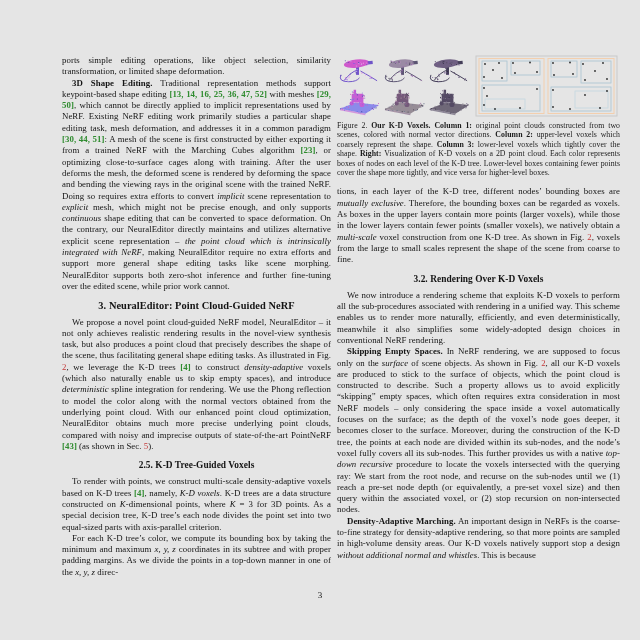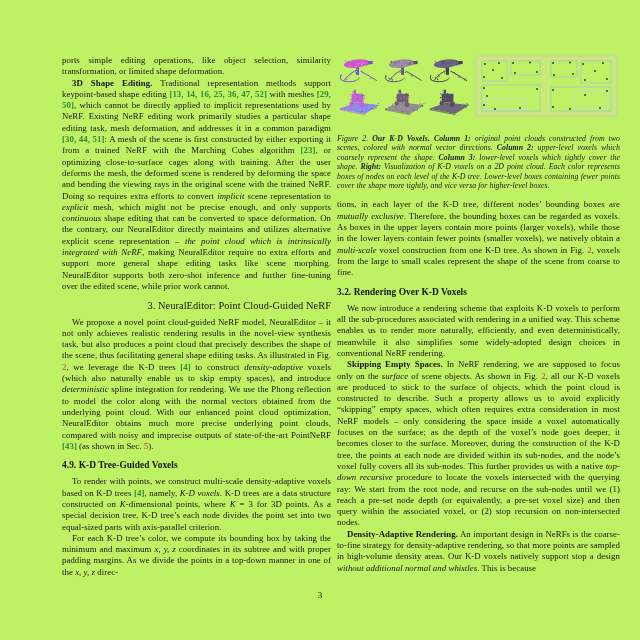--- a/index.html
+++ b/index.html
@@ -1,50 +1,50 @@
 <!DOCTYPE html>
 <html><head>
 <meta charset="utf-8">
 <style>
   html,body{margin:0;padding:0;background:#ffffff;}
-  .page{position:relative;width:640px;height:640px;background:#bef264;overflow:hidden;
+  .page{position:relative;width:640px;height:640px;background:#e5e5e5;overflow:hidden;
         font-family:"Liberation Serif","DejaVu Serif",serif;color:#141414;}
   .col{position:absolute;top:55px;text-align:justify;font-size:8.8px;line-height:11.3px;
        letter-spacing:0.05px;}
   .col-left{left:62px;width:269px;}
   .col-right{left:337px;width:283px;}
   p.par{margin:0;text-indent:10px;}
   p.noindent{text-indent:0;}
-  h2.sec{font-size:10.4px;font-weight:normal;margin:8px 0 5px 0;text-align:right;}
-  h3.subsec{font-size:9.4px;font-weight:bold;margin:8px 0 5px 0;text-align:left;}
+  h2.sec{font-size:10.4px;font-weight:bold;margin:8px 0 5px 0;text-align:center;}
+  h3.subsec{font-size:9.4px;font-weight:bold;margin:8px 0 5px 0;text-align:center;}
   .b{font-weight:bold;}
   .i{font-style:italic;}
   .g{color:#2e8b2e;font-weight:bold;}
   .r{color:#c43b3b;}
   figure.fig2{margin:0 0 9px 0;}
   .fig-graphics{display:flex;gap:4px;align-items:flex-start;height:62px;}
   .pc-grid{display:grid;grid-template-columns:repeat(3,44px);grid-template-rows:30px 30px;
            gap:1px;width:134px;}
   .pc-tile{width:44px;height:30px;display:block;}
   .kd-diagram{width:143px;height:62px;display:block;}
-  figcaption.fig-caption{font-size:7.8px;line-height:9.4px;text-align:justify;margin-top:17px;
-           color:#1a1a1a;font-style:italic;}
+  figcaption.fig-caption{font-size:7.8px;line-height:9.4px;text-align:justify;margin-top:4px;
+           color:#1a1a1a;}
   .page-number{position:absolute;left:0;right:0;top:590px;text-align:center;font-size:9px;}
 </style>
 </head>
 <body>
 
 <div class="page">
 
   <div class="col col-left">
     <p class="par noindent"><span>ports simple editing operations, like object selection, similarity transformation, or limited shape deformation.</span></p>
     <p class="par"><span class="b">3D Shape Editing.</span><span>  Traditional representation methods support keypoint-based shape editing </span><span class="g">[13, 14, 16, 25, 36, 47, 52]</span><span> with meshes </span><span class="g">[29, 50]</span><span>, which cannot be directly applied to implicit representations used by NeRF. Existing NeRF editing work primarily studies a particular shape editing task, mesh deformation, and addresses it in a common paradigm </span><span class="g">[30, 44, 51]</span><span>: A mesh of the scene is first constructed by either exporting it from a trained NeRF with the Marching Cubes algorithm </span><span class="g">[23]</span><span>, or optimizing close-to-surface cages along with training. After the user deforms the mesh, the deformed scene is rendered by deforming the space and bending the viewing rays in the original scene with the trained NeRF. Doing so requires extra efforts to convert </span><span class="i">implicit</span><span> scene representation to </span><span class="i">explicit</span><span> mesh, which might not be precise enough, and only supports </span><span class="i">continuous</span><span> shape editing that can be converted to space deformation. On the contrary, our NeuralEditor directly maintains and utilizes alternative explicit scene representation – </span><span class="i">the point cloud which is intrinsically integrated with NeRF</span><span>, making NeuralEditor require no extra efforts and support more general shape editing tasks like scene morphing. NeuralEditor supports both zero-shot inference and further fine-tuning over the edited scene, while prior work cannot.</span></p>
     <h2 class="sec">3. NeuralEditor: Point Cloud-Guided NeRF</h2>
     <p class="par"><span>We propose a novel point cloud-guided NeRF model, NeuralEditor – it not only achieves realistic rendering results in the novel-view synthesis task, but also produces a point cloud that precisely describes the shape of the scene, thus facilitating general shape editing tasks. As illustrated in Fig. </span><span class="r">2</span><span>, we leverage the K-D trees </span><span class="g">[4]</span><span> to construct </span><span class="i">density-adaptive</span><span> voxels (which also naturally enable us to skip empty spaces), and introduce </span><span class="i">deterministic</span><span> spline integration for rendering. We use the Phong reflection to model the color along with the normal vectors obtained from the underlying point cloud. With our enhanced point cloud optimization, NeuralEditor obtains much more precise underlying point clouds, compared with noisy and imprecise outputs of state-of-the-art PointNeRF </span><span class="g">[43]</span><span> (as shown in Sec. </span><span class="r">5</span><span>).</span></p>
-    <h3 class="subsec">4.9. K-D Tree-Guided Voxels</h3>
+    <h3 class="subsec">2.5. K-D Tree-Guided Voxels</h3>
     <p class="par"><span>To render with points, we construct multi-scale density-adaptive voxels based on K-D trees </span><span class="g">[4]</span><span>, namely, </span><span class="i">K-D voxels</span><span>. K-D trees are a data structure constructed on </span><span class="i">K</span><span>-dimensional points, where </span><span class="i">K</span><span> = 3 for 3D points. As a special decision tree, K-D tree’s each node divides the point set into two equal-sized parts with axis-parallel criterion.</span></p>
     <p class="par"><span>For each K-D tree’s color, we compute its bounding box by taking the minimum and maximum </span><span class="i">x, y, z</span><span> coordinates in its subtree and with proper padding margins. As we divide the points in a top-down manner in one of the </span><span class="i">x, y, z</span><span> direc-</span></p>
   </div>
 
   <div class="col col-right">
     <figure class="fig2">
       <div class="fig-graphics">
         <div class="pc-grid">
           <svg class="pc-tile" viewBox="0 0 45 30">
               <path d="M4 20 Q1 27 12 27 Q20 27 23 23" stroke="#6f54c8" stroke-width="1" fill="none"></path>
@@ -462,17 +462,17 @@
           </g>
         </svg>
       </div>
       <figcaption class="fig-caption"><span>Figure 2. </span><span class="b">Our K-D Voxels.</span><span> </span><span class="b">Column 1:</span><span> original point clouds constructed from two scenes, colored with normal vector directions. </span><span class="b">Column 2:</span><span> upper-level voxels which coarsely represent the shape. </span><span class="b">Column 3:</span><span> lower-level voxels which tightly cover the shape. </span><span class="b">Right:</span><span> Visualization of K-D voxels on a 2D point cloud. Each color represents boxes of nodes on each level of the K-D tree. Lower-level boxes containing fewer points cover the shape more tightly, and vice versa for higher-level boxes.</span></figcaption>
     </figure>
 
     <p class="par noindent"><span>tions, in each layer of the K-D tree, different nodes’ bounding boxes are </span><span class="i">mutually exclusive</span><span>. Therefore, the bounding boxes can be regarded as voxels. As boxes in the upper layers contain more points (larger voxels), while those in the lower layers contain fewer points (smaller voxels), we natively obtain a </span><span class="i">multi-scale</span><span> voxel construction from one K-D tree. As shown in Fig. </span><span class="r">2</span><span>, voxels from the large to small scales represent the shape of the scene from coarse to fine.</span></p>
     <h3 class="subsec">3.2. Rendering Over K-D Voxels</h3>
     <p class="par"><span>We now introduce a rendering scheme that exploits K-D voxels to perform all the sub-procedures associated with rendering in a unified way. This scheme enables us to render more naturally, efficiently, and even deterministically, meanwhile it also simplifies some widely-adopted design choices in conventional NeRF rendering.</span></p>
     <p class="par"><span class="b">Skipping Empty Spaces.</span><span> In NeRF rendering, we are supposed to focus only on the </span><span class="i">surface</span><span> of scene objects. As shown in Fig. </span><span class="r">2</span><span>, all our K-D voxels are produced to stick to the surface of objects, which the point cloud is constructed to describe. Such a property allows us to avoid explicitly “skipping” empty spaces, which often requires extra consideration in most NeRF models – only considering the space inside a voxel automatically focuses on the surface; as the depth of the voxel’s node goes deeper, it becomes closer to the surface. Moreover, during the construction of the K-D tree, the points at each node are divided within its sub-nodes, and the node’s voxel fully covers all its sub-nodes. This further provides us with a native </span><span class="i">top-down recursive</span><span> procedure to locate the voxels intersected with the querying ray: We start from the root node, and recurse on the sub-nodes until we (1) reach a pre-set node depth (or equivalently, a pre-set voxel size) and then query within the associated voxel, or (2) stop recursion on non-intersected nodes.</span></p>
-    <p class="par"><span class="b">Density-Adaptive Rendering.</span><span> An important design in NeRFs is the coarse-to-fine strategy for density-adaptive rendering, so that more points are sampled in high-volume density areas. Our K-D voxels natively support stop a design </span><span class="i">without additional normal and whistles</span><span>. This is because</span></p>
+    <p class="par"><span class="b">Density-Adaptive Marching.</span><span> An important design in NeRFs is the coarse-to-fine strategy for density-adaptive rendering, so that more points are sampled in high-volume density areas. Our K-D voxels natively support stop a design </span><span class="i">without additional normal and whistles</span><span>. This is because</span></p>
   </div>
 
   <div class="page-number">3</div>
 </div>
 
 </body></html>

